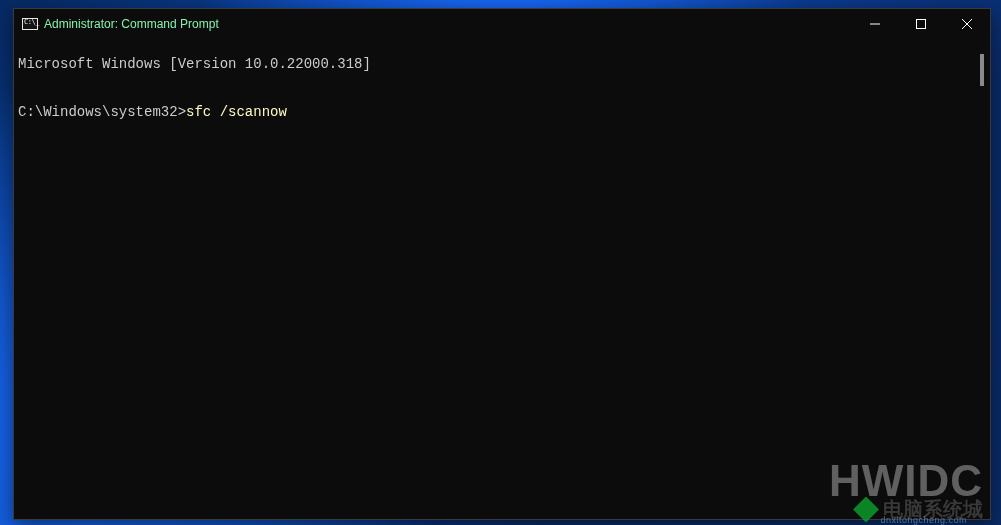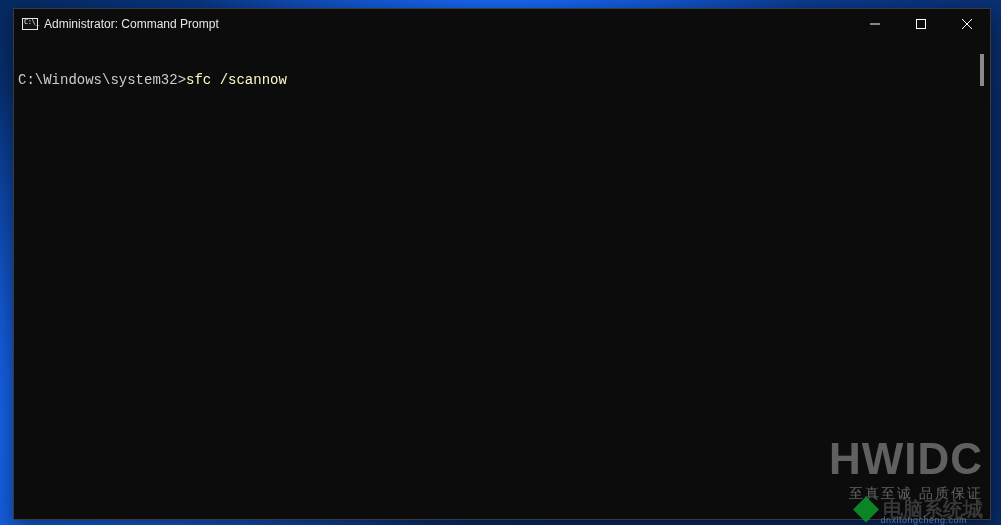--- a/index.html
+++ b/index.html
@@ -18,21 +18,21 @@
     width:976px;height:510px;
     background:#0c0c0c;
     border:1px solid #3a3a3a;
     box-shadow:0 6px 20px rgba(0,0,0,0.5);
     display:flex;flex-direction:column;
   }
   .titlebar{
     height:29px;
     background:#0c0c0c;
     display:flex;align-items:center;
-    color:#e5e5e5;
+    color:#86efac;
     font-family:"Segoe UI",Arial,sans-serif;
     font-size:12px;
     user-select:none;
   }
   .titlebar .icon{
     width:16px;height:12px;margin:0 6px 0 8px;
     border:1px solid #e8e8e8;background:#141414;position:relative;
     box-sizing:border-box;
   }
   .titlebar .icon::before{
@@ -120,29 +120,29 @@
     </div>
     <div class="winbtn close">
       <svg viewBox="0 0 10 10">
           <line x1="0" y1="0" x2="10" y2="10"></line>
           <line x1="10" y1="0" x2="0" y2="10"></line>
         </svg>
     </div>
   </div>
 
   <div class="client">
+<span class="line">Microsoft Windows [Version 10.0.22000.318]</span>
 <span class="line"></span>
 <span class="line"><span class="prompt-sym">C:\Windows\system32&gt;</span><span class="cmd">sfc /scannow</span></span>
     <div class="scrollbar">
       <div class="thumb"></div>
     </div>
   </div>
 </div>
 
 <div class="wm">
   <div class="big">HWIDC</div>
-  <div class="small">至真至诚 品质保证</div>
 </div>
 <div class="wm2">
   <div class="badge"></div>
   <div class="txt">电脑系统城</div>
   <div class="sub">dnxitongcheng.com</div>
 </div>
 
 </body></html>

